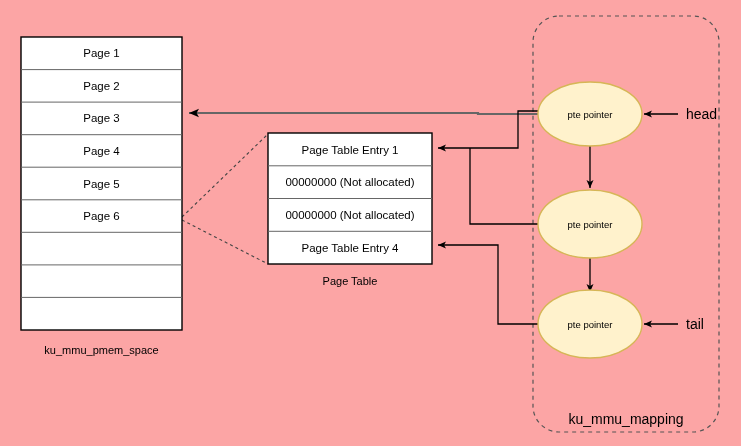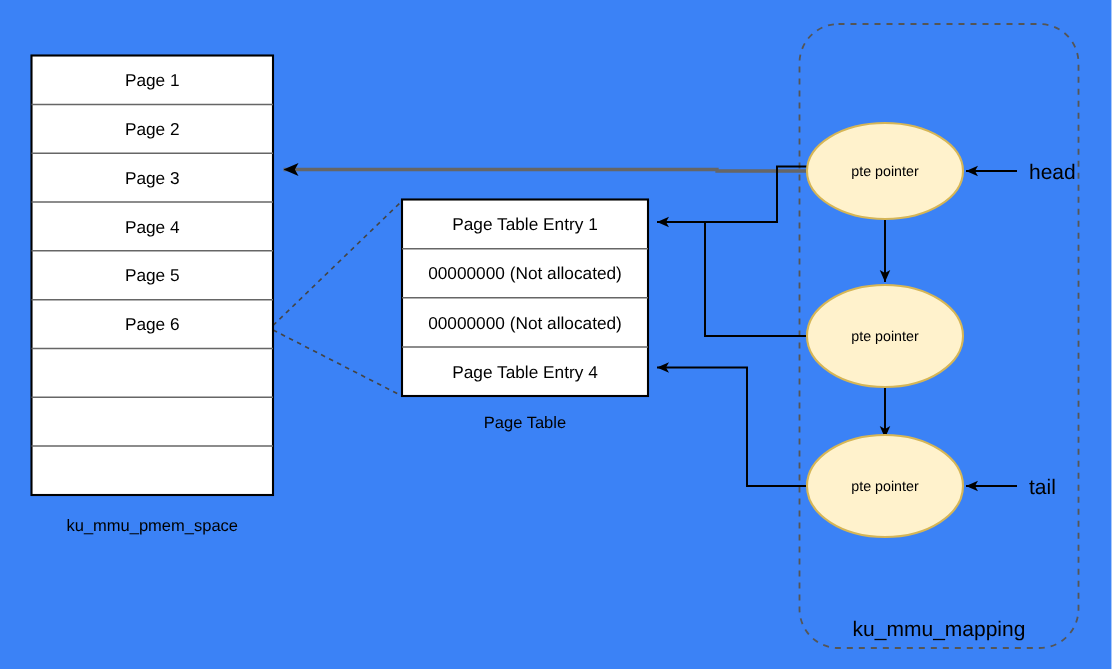--- a/index.html
+++ b/index.html
@@ -4,21 +4,21 @@
 <style>
   html, body {
     margin: 0;
     padding: 0;
     background: #ffffff;
   }
   #stage {
     position: relative;
     width: 741px;
     height: 446px;
-    background: #3b82f6;
+    background: #fca5a5;
     font-family: "Liberation Sans", sans-serif;
     overflow: hidden;
   }
   svg.layer {
     position: absolute;
     top: 0;
     left: 0;
     width: 741px;
     height: 446px;
   }

